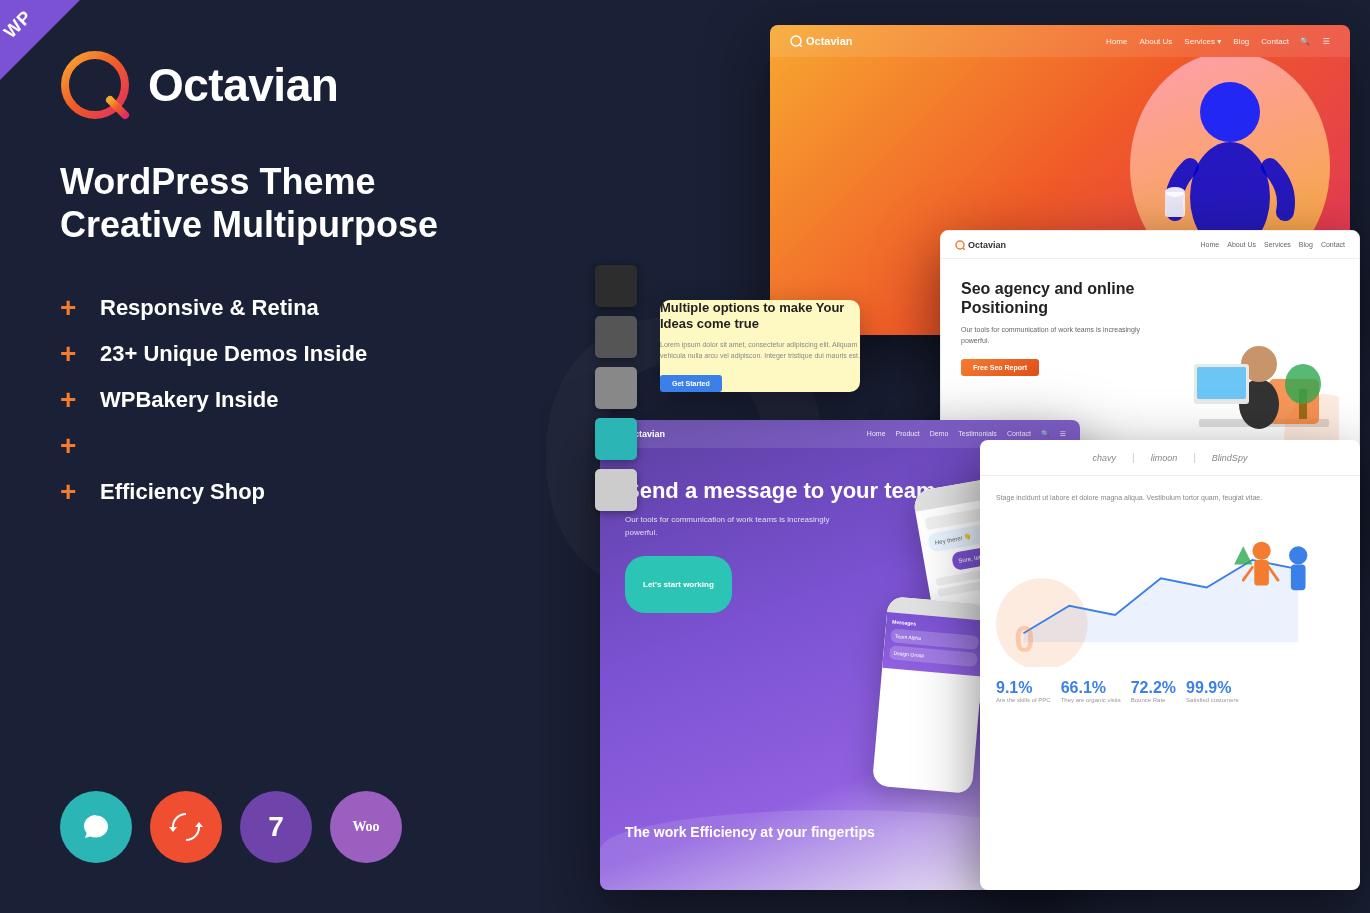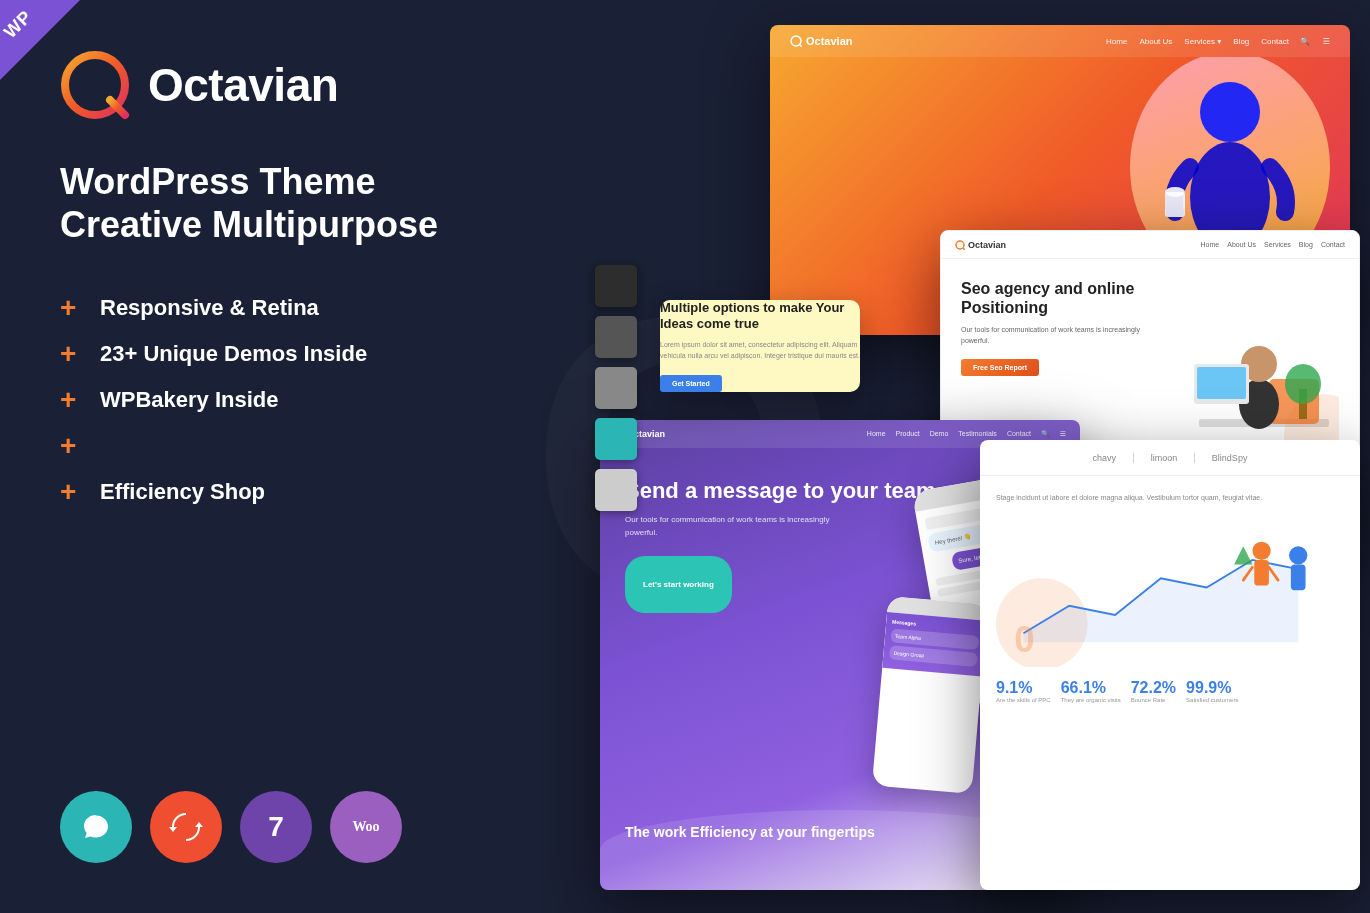--- a/index.html
+++ b/index.html
@@ -306,21 +306,21 @@
       display: inline-block;
     }
     .s4-brands {
       display: flex;
       gap: 16px;
       align-items: center;
       justify-content: center;
       padding: 12px;
       border-bottom: 1px solid #eee;
     }
-    .s4-brand { font-size: 9px; color: #888; }
+    .s4-brand { font-size: 9px; color: #888; font-style: italic; }
 
     .s4-content {
       padding: 16px;
     }
     .s4-main-title { font-size: 14px; font-weight: 800; color: #222; margin-bottom: 8px; }
     .s4-desc { font-size: 7px; color: #888; line-height: 1.6; margin-bottom: 14px; }
 
     .s4-illustration {
       width: 100%;
       height: 150px;

